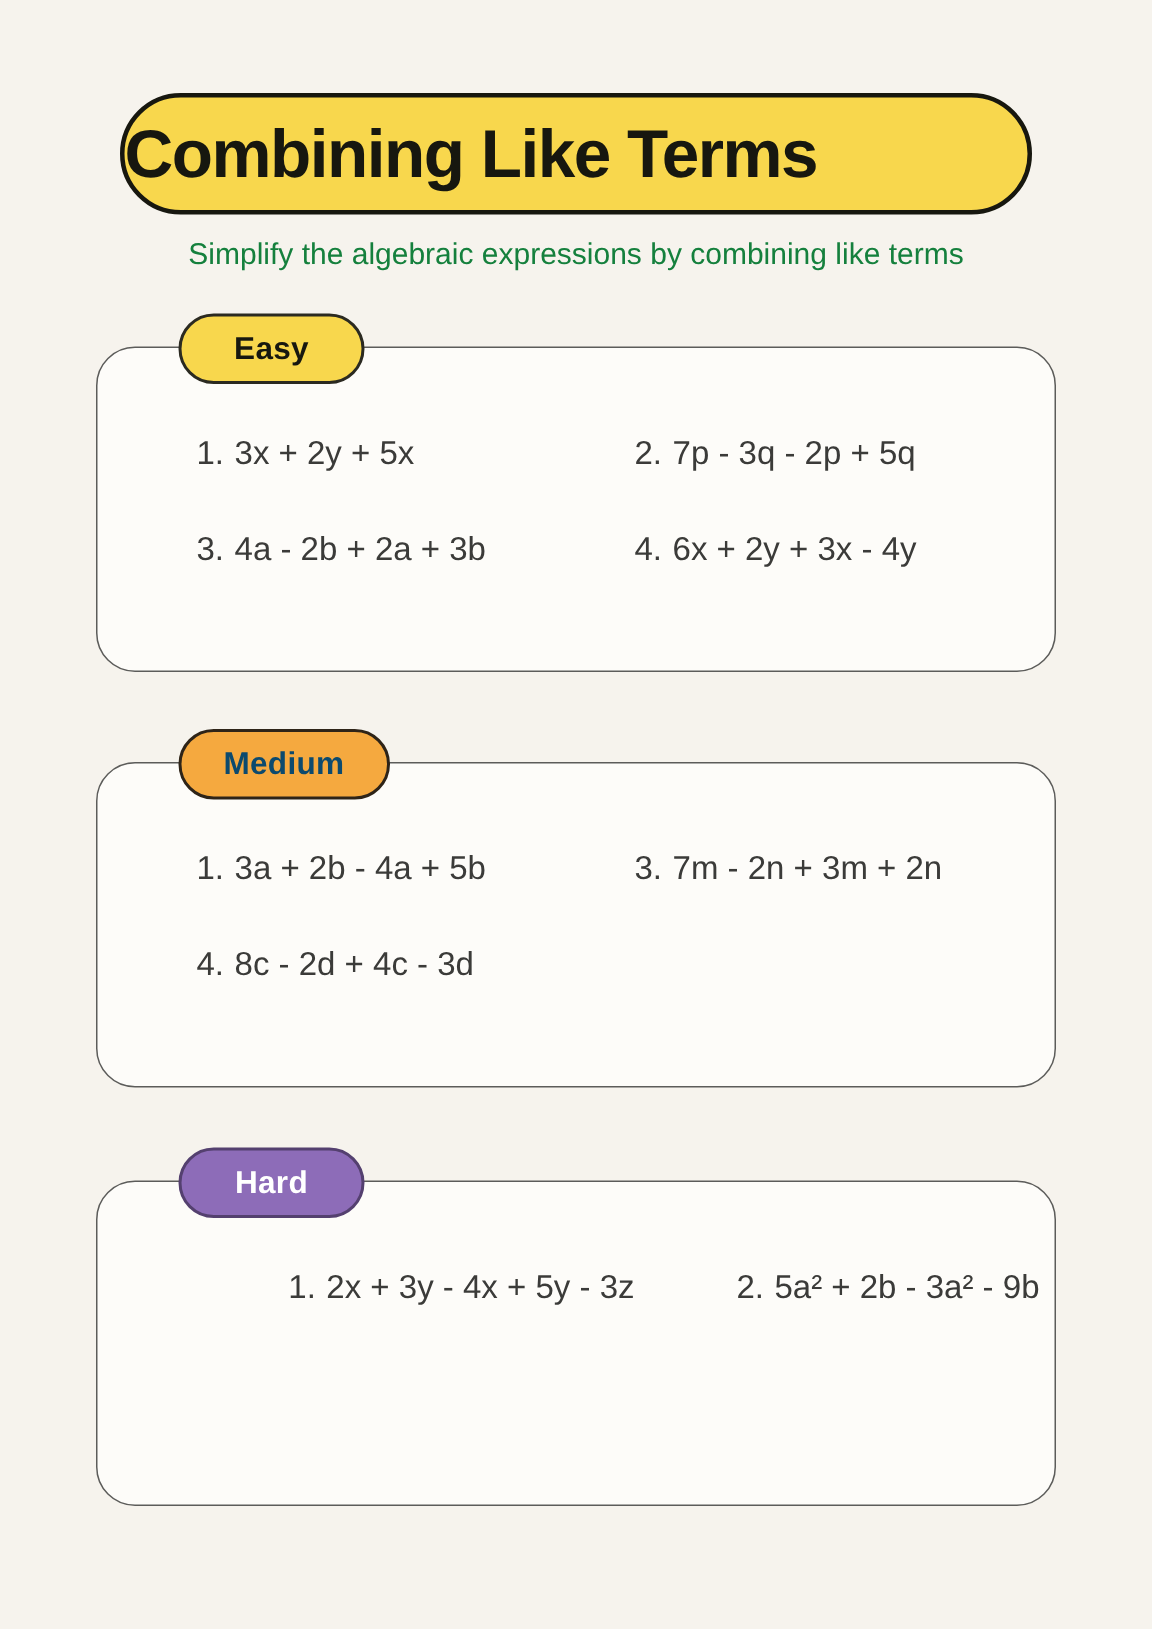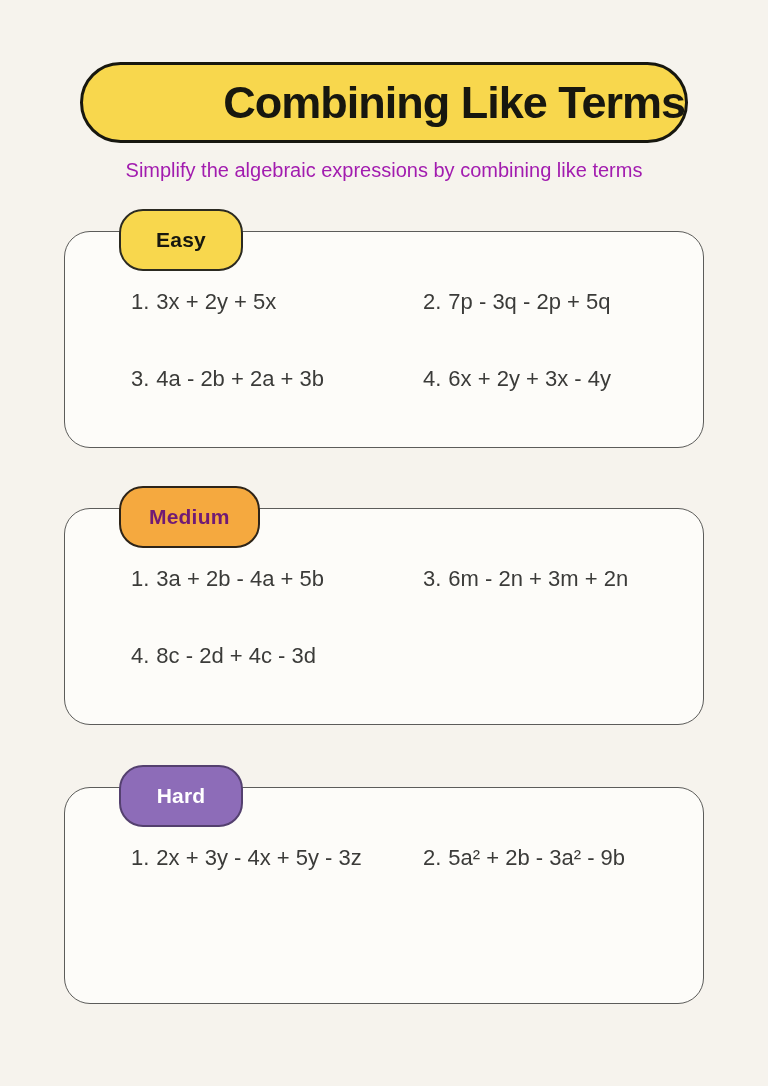--- a/index.html
+++ b/index.html
@@ -24,69 +24,69 @@
   }
   .title-pill {
     width: 608px;
     height: 81px;
     margin: 62px auto 0;
     background: var(--title-pill-bg);
     border: 3px solid var(--ink);
     border-radius: 44px;
     display: flex;
     align-items: center;
-    justify-content: flex-end;
+    justify-content: flex-start;
   }
   .title-pill h1 {
     margin: 0;
     font-size: 45px;
     font-weight: bold;
     letter-spacing: -1px;
     color: var(--ink);
   }
   .subtitle {
     margin: 16px 0 0;
     text-align: center;
     font-size: 20px;
-    color: #a21caf;
+    color: #15803d;
   }
   .section {
     position: relative;
     width: 640px;
     height: 217px;
     margin: 0 auto;
     background: var(--panel-bg);
     border: 1.6px solid var(--panel-border);
     border-radius: 26px;
   }
   .section-easy { margin-top: 49px; }
   .section-medium { margin-top: 60px; }
-  .section-hard { margin-top: 62px; }
+  .section-hard { margin-top: 62px; text-align: right; }
   .badge {
     position: absolute;
     top: -23px;
     left: 54px;
-    height: 62px;
+    height: 47px;
     min-width: 124px;
     padding: 0 28px;
     border-radius: 24px;
     display: flex;
     align-items: center;
     justify-content: center;
     font-size: 21px;
     font-weight: bold;
     letter-spacing: 0.2px;
   }
   .badge-easy   { background: var(--easy-badge-bg);   border: 2.5px solid #2b2a21; color: var(--ink); }
-  .badge-medium { background: var(--medium-badge-bg); border: 2.5px solid #2e2418; color: #701a75; }
+  .badge-medium { background: var(--medium-badge-bg); border: 2.5px solid #2e2418; color: #0c4a6e; }
   .badge-hard   { background: var(--hard-badge-bg);   border: 2.5px solid #54406f; color: #ffffff; }
   .problems {
     display: grid;
     grid-template-columns: 292px 1fr;
-    row-gap: 51px;
+    row-gap: 38px;
     padding: 57px 10px 0 66px;
     font-size: 22px;
     line-height: 26px;
     color: var(--text);
   }
   .problem { white-space: nowrap; }
   .pnum { margin-right: 7px; }
 </style>
 </head>
 <body>
@@ -104,21 +104,21 @@
     <div class="problem"><span class="pnum">2.</span><span>7p - 3q - 2p + 5q</span></div>
     <div class="problem"><span class="pnum">3.</span><span>4a - 2b + 2a + 3b</span></div>
     <div class="problem"><span class="pnum">4.</span><span>6x + 2y + 3x - 4y</span></div>
   </div>
 </section>
 
 <section class="section section-medium">
   <div class="badge badge-medium">Medium</div>
   <div class="problems">
     <div class="problem"><span class="pnum">1.</span><span>3a + 2b - 4a + 5b</span></div>
-    <div class="problem"><span class="pnum">3.</span><span>6m - 2n + 3m + 2n</span></div>
+    <div class="problem"><span class="pnum">3.</span><span>7m - 2n + 3m + 2n</span></div>
     <div class="problem"><span class="pnum">4.</span><span>8c - 2d + 4c - 3d</span></div>
   </div>
 </section>
 
 <section class="section section-hard">
   <div class="badge badge-hard">Hard</div>
   <div class="problems">
     <div class="problem"><span class="pnum">1.</span><span>2x + 3y - 4x + 5y - 3z</span></div>
     <div class="problem"><span class="pnum">2.</span><span>5a² + 2b - 3a² - 9b</span></div>
   </div>

